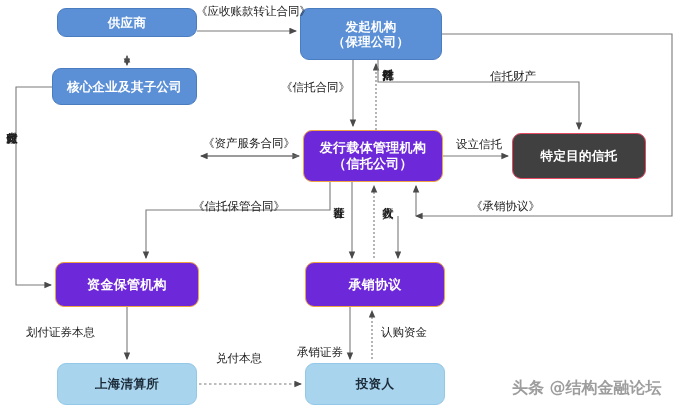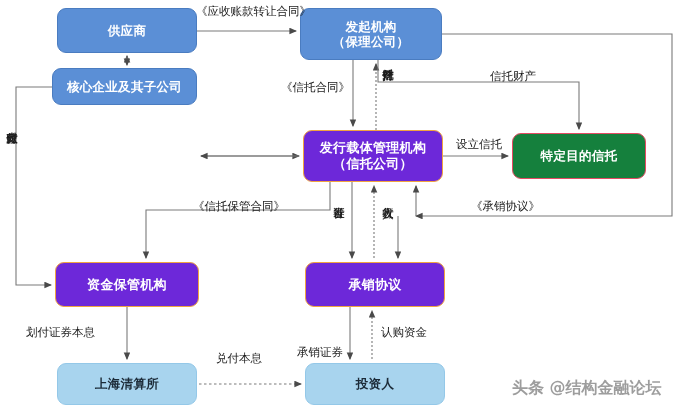--- a/index.html
+++ b/index.html
@@ -44,21 +44,21 @@
     color: #ffffff;
     font-size: 12.5px;
   }
   .node-orange {
     background: #6d28d9;
     border: 1px solid #f0a441;
     color: #ffffff;
     font-size: 13px;
   }
   .node-pink {
-    background: #15803d;
+    background: #404040;
     border: 1px solid #e44a63;
     color: #ffffff;
     font-size: 12.5px;
   }
   .node-lightblue {
     background: #A8D4EE;
     border: 1px solid #94c8e8;
     color: #1c2b38;
     font-size: 12.5px;
   }
@@ -140,21 +140,21 @@
 
       <path d="M199,384 L301,384" stroke-dasharray="2.5,2.5" marker-end="url(#ah)"></path>
 
       <path d="M350,307 L350,359" marker-end="url(#ah)"></path>
 
       <path d="M372,359 L372,311" stroke-dasharray="2,2" marker-end="url(#ah)"></path>
 
     </g>
   </svg>
 
-  <div class="node node-blue" style="left:57px; top:8px; width:140px; height:45px;">
+  <div class="node node-blue" style="left:57px; top:8px; width:140px; height:29px;">
     <span>供应商</span>
   </div>
 
   <div class="node node-blue" style="left:52px; top:68px; width:145px; height:37px;">
     <span>核心企业及其子公司</span>
   </div>
 
 
   <div class="node node-blue" style="left:300px; top:8px; width:142px; height:52px;">
     <span style="white-space:pre-line;">发起机构
@@ -185,20 +185,21 @@
   <div class="node node-lightblue" style="left:305px; top:363px; width:140px; height:42px;">
     <span>投资人</span>
   </div>
 
   <div class="lbl" style="left:196px; top:5px;">《应收账款转让合同》</div>
 
   <div class="lbl" style="left:281px; top:81px;">《信托合同》</div>
 
   <div class="lbl" style="left:490px; top:70px;">信托财产</div>
 
+  <div class="lbl" style="left:203px; top:137px;">《资产服务合同》</div>
 
   <div class="lbl" style="left:456px; top:138px;">设立信托</div>
 
   <div class="lbl" style="left:193px; top:200px;">《信托保管合同》</div>
 
   <div class="lbl" style="left:471px; top:200px;">《承销协议》</div>
 
   <div class="lbl" style="left:26px; top:326px;">划付证券本息</div>
 
   <div class="lbl" style="left:216px; top:352px;">兑付本息</div>

